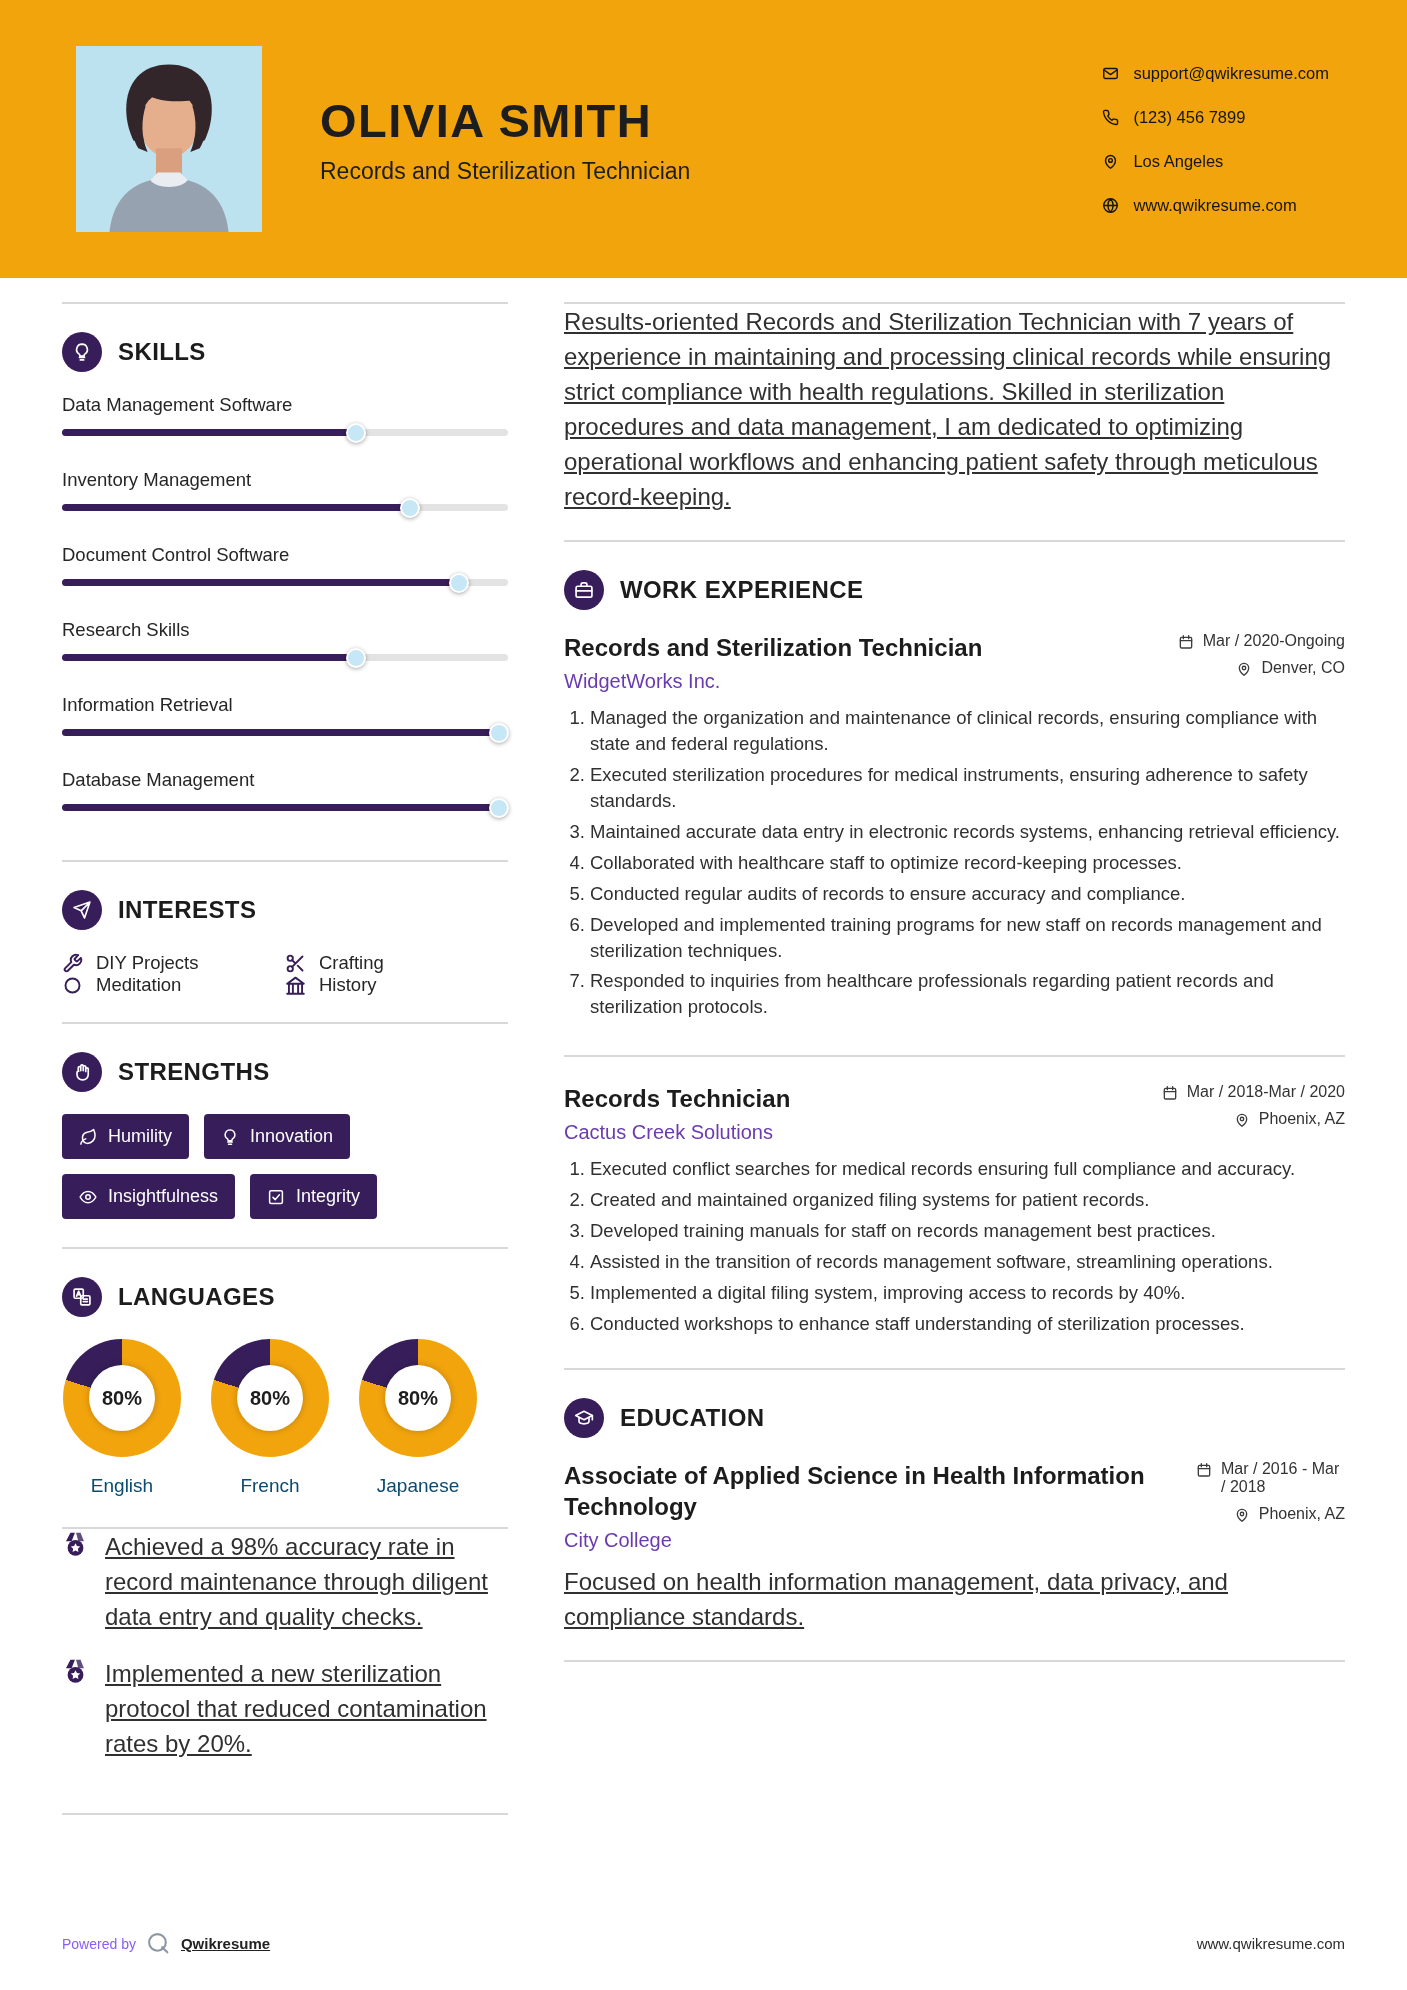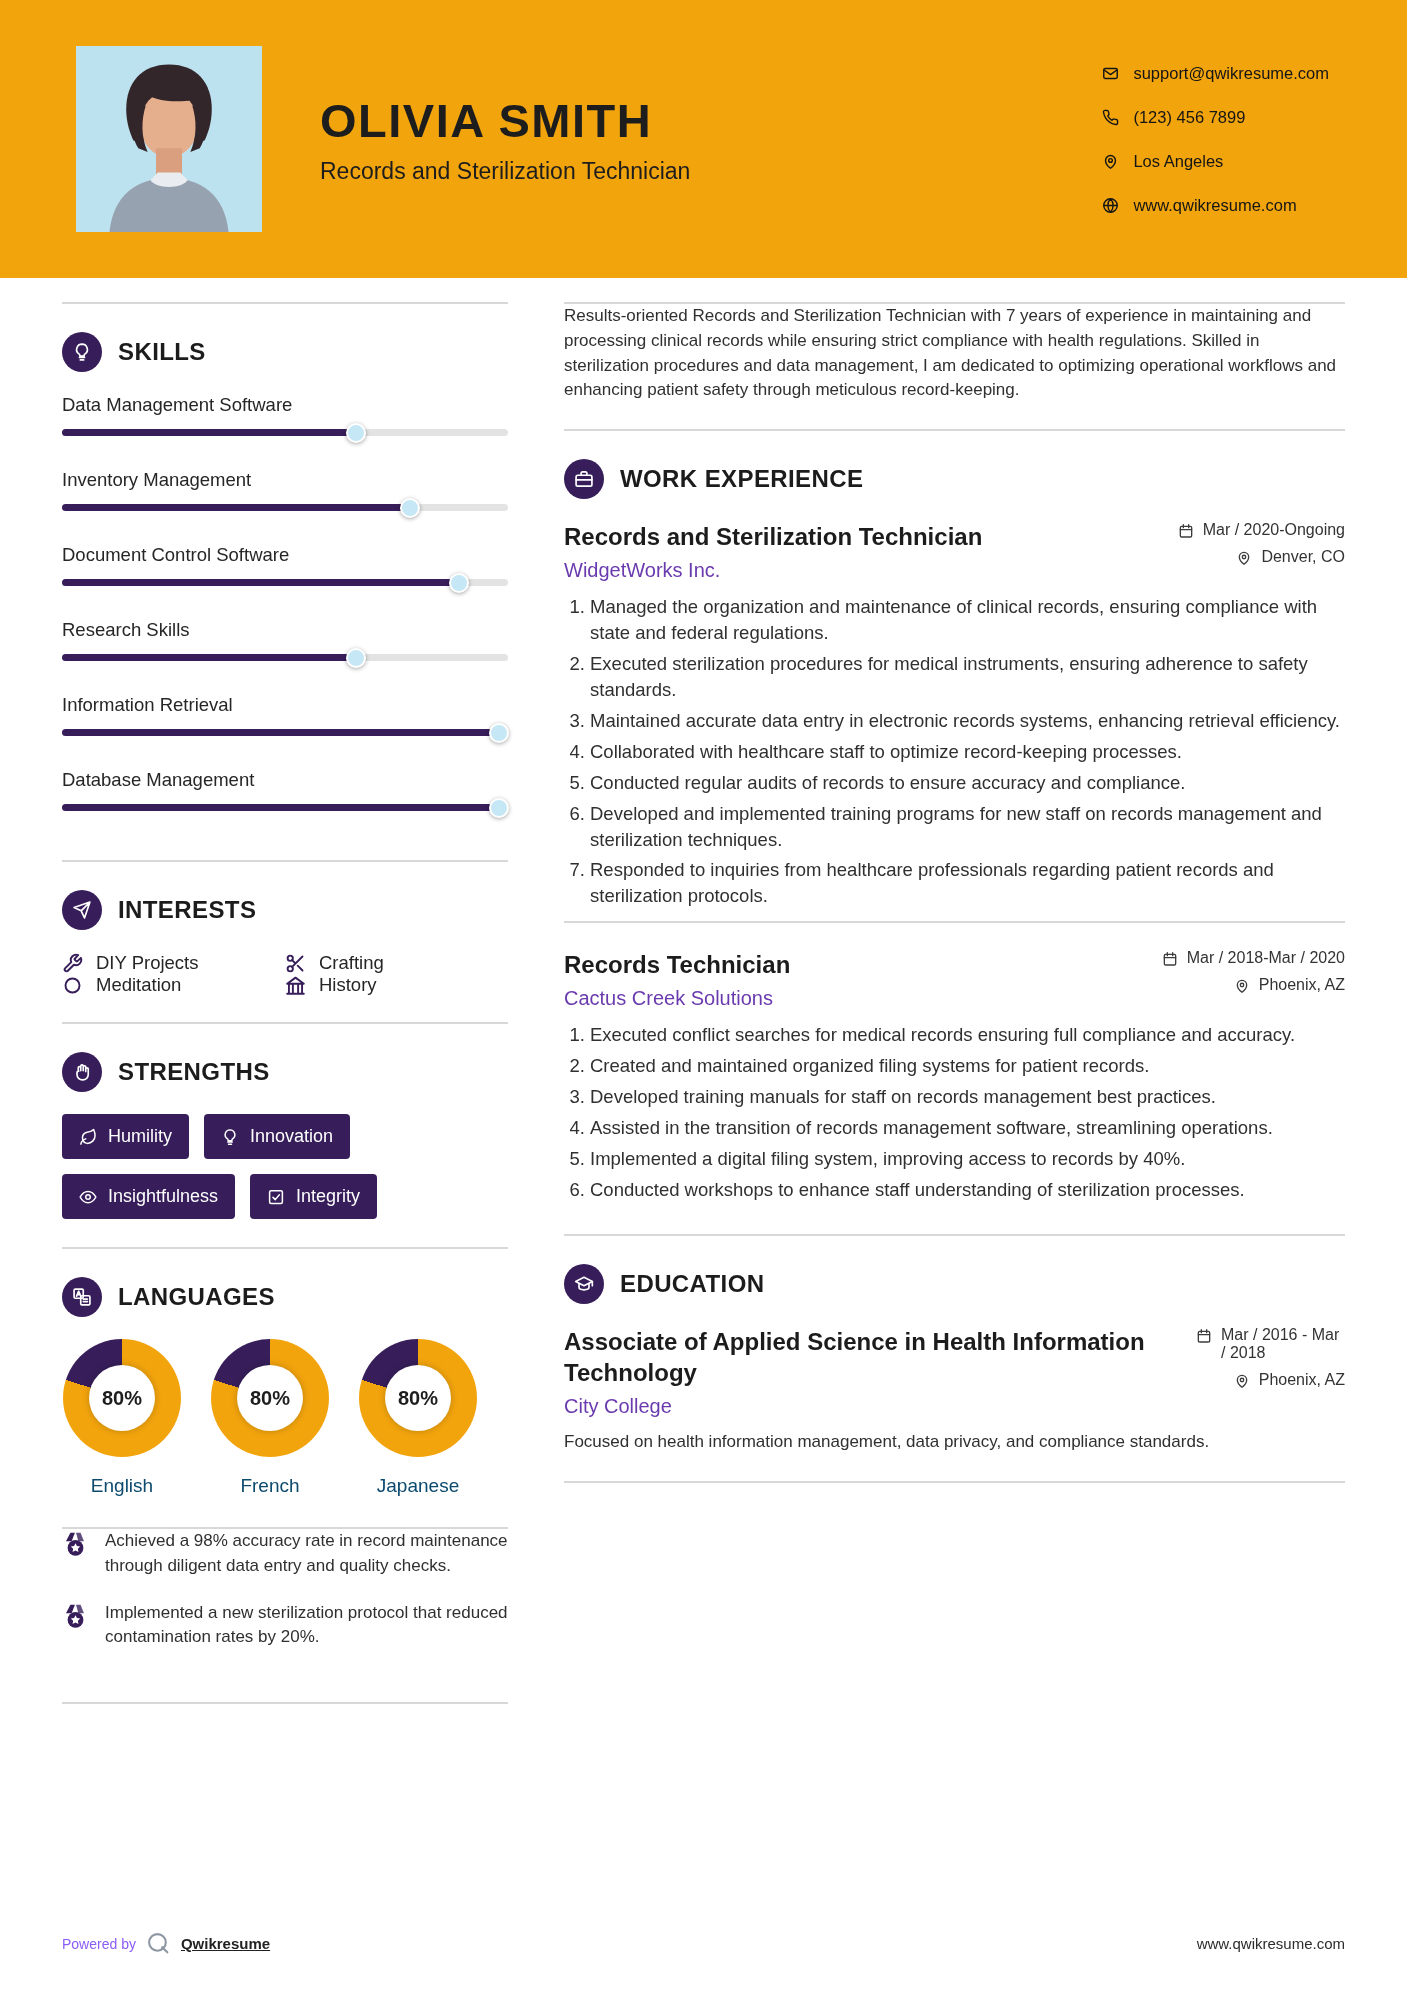--- a/index.html
+++ b/index.html
@@ -76,25 +76,25 @@
     background:conic-gradient(var(--orange) calc(var(--pct) * 1%), var(--purple) 0);
     display:grid; place-items:center; position:relative;
   }
   .donut::before { content:""; position:absolute; width:66px; height:66px; border-radius:50%; background:#fff; box-shadow:0 0 7px rgba(0,0,0,.22); }
   .donut-pct { position:relative; font-size:20px; font-weight:700; color:#1e1e1e; }
   .lang-label { margin-top:18px; font-size:19px; color:#0c4a6e; }
   
   .ach-list { padding-bottom:30px; }
   .ach-item { display:flex; gap:16px; margin-bottom:22px; }
   .ach-item svg { width:27px; height:27px; flex:none; color:var(--purple); margin-top:2px; }
-  .body-text { font-size:17px; line-height:1.46; color:var(--text); }
+  .body-text { font-size:24px; line-height:1.46; color:var(--text);text-decoration:underline; }
   
   .summary-text { padding-bottom:26px; }
   .job { }
-  .job + .job { border-top:2px solid var(--rule); margin-top:12px; padding-top:26px; }
+  .job + .job { border-top:2px solid var(--rule); margin-top:35px; padding-top:26px; }
   .job-head { display:flex; justify-content:space-between; gap:24px; }
   .job-title { font-size:24px; font-weight:700; color:#1c1c1c; line-height:1.3; }
   .company { font-size:20px; color:var(--link); margin-top:7px; display:inline-block; }
   .meta { display:flex; flex-direction:column; align-items:flex-end; gap:9px; flex:none; }
   .meta-row { display:flex; align-items:flex-start; gap:9px; font-size:16px; color:#333; }
   .meta-row svg { width:16px; height:16px; color:#3d3d3d; margin-top:2px; }
   .meta-date-wrap { max-width:124px; }
   .bullets { margin:12px 0 0 0; padding-left:26px; }
   .bullets li { font-size:18.5px; line-height:1.4; color:var(--text); margin-bottom:5px; }
   .work-body { padding-bottom:26px; }

